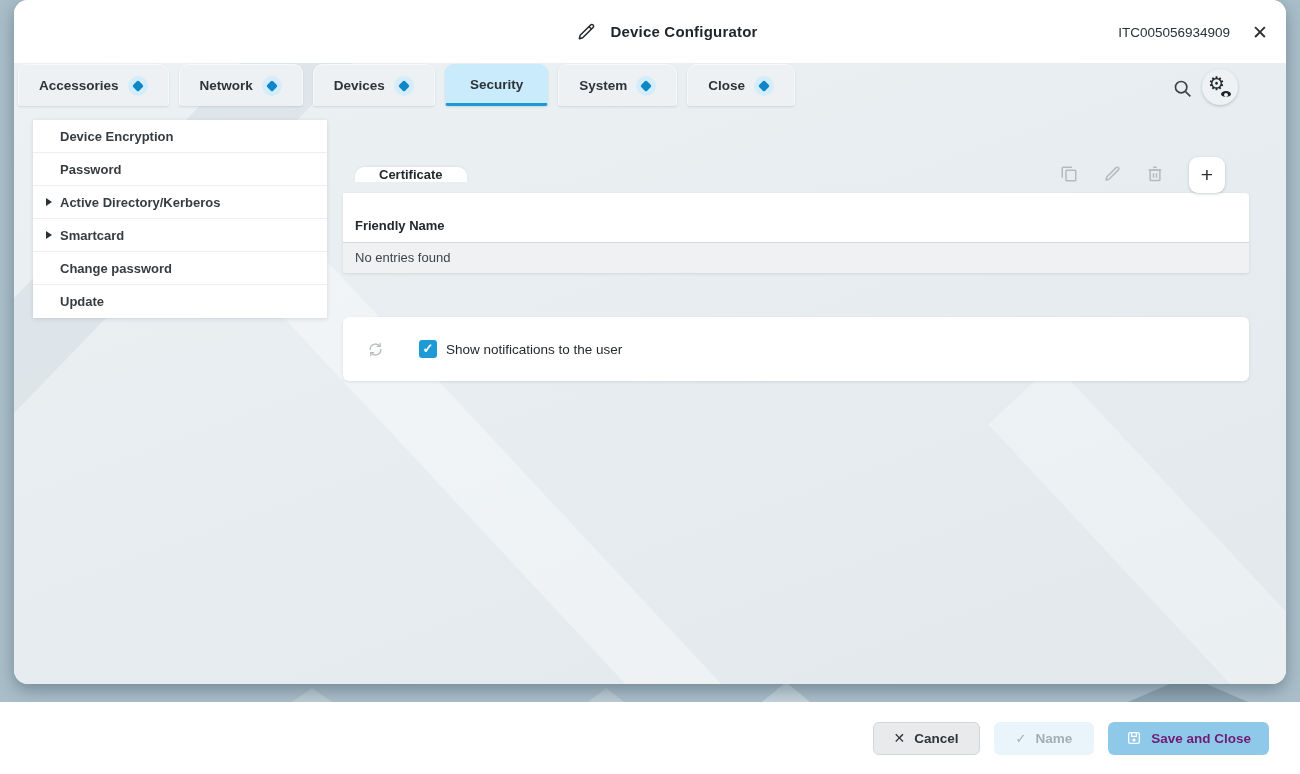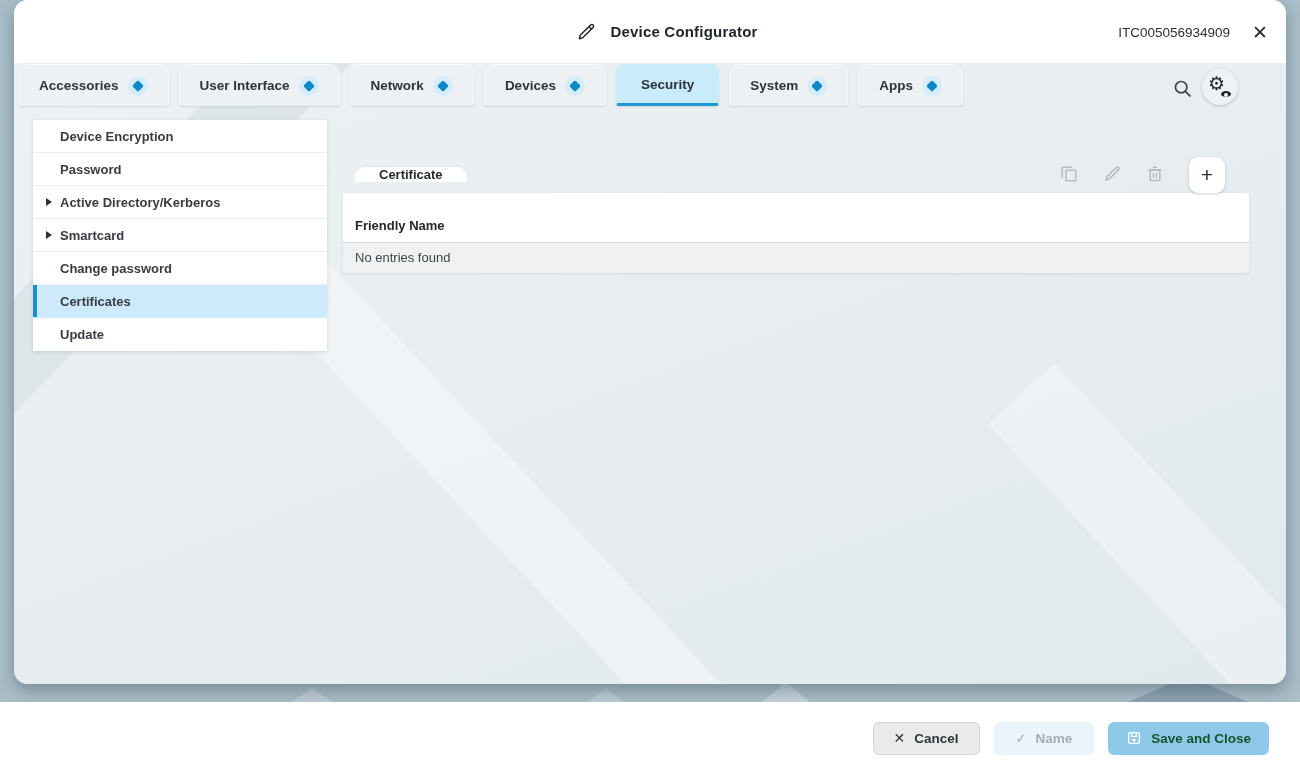--- a/index.html
+++ b/index.html
@@ -89,21 +89,21 @@
 
   
   .footer { position:absolute; left:0; bottom:0; width:1300px; height:72px; background:#fff; z-index:6;
     display:flex; align-items:center; justify-content:flex-end; gap:14px; padding-right:31px; }
   .btn { height:33px; border-radius:6px; font-family:"Liberation Sans", sans-serif; font-size:13.5px;
     font-weight:bold; display:flex; align-items:center; gap:9px; cursor:pointer; border:none; }
   .btn-cancel { background:#e9eaeb; border:1px solid #d3d6d7; color:#2f3437; padding:0 20px; }
   .btn-cancel .glyph { font-size:14px; font-weight:400; }
   .btn-save { background:#e9f4fb; color:#a3aeb4; padding:0 22px; cursor:default; }
   .btn-save .glyph { font-size:13px; font-weight:400; }
-  .btn-saveclose { background:#8fc9ea; color:#14532d; padding:0 18px; }
+  .btn-saveclose { background:#8fc9ea; color:#701a75; padding:0 18px; }
 </style>
 </head>
 <body>
 
 <div class="band-tri tri-1"></div>
 <div class="band-tri tri-2"></div>
 <div class="band-tri tri-3"></div>
 <div class="band-tri tri-4"></div>
 
 <div class="window">
@@ -124,40 +124,36 @@
     <div class="chev chev3"></div>
     <div class="chev chev4"></div>
   </div>
 
   <div class="tabbar">
     <div class="tab">
       <span>Accessories</span>
       <span class="diamond-badge"></span>
     </div>
     <div class="tab">
-      <span>User Interface</span>
-      <span class="diamond-badge"></span>
-    </div>
-    <div class="tab">
       <span>Network</span>
       <span class="diamond-badge"></span>
     </div>
     <div class="tab">
       <span>Devices</span>
       <span class="diamond-badge"></span>
     </div>
     <div class="tab selected">
       <span>Security</span>
     </div>
     <div class="tab">
       <span>System</span>
       <span class="diamond-badge"></span>
     </div>
     <div class="tab">
-      <span>Apps</span>
+      <span>Close</span>
       <span class="diamond-badge"></span>
     </div>
   </div>
 
   <svg class="search-btn" viewBox="0 0 24 24" fill="none" stroke="#3c4246" stroke-width="1.8">
     <circle cx="10" cy="10" r="6.2"></circle>
       <path d="M14.8 14.8l5.2 5.2"></path>
   </svg>
 
   <div class="gear-btn">
@@ -175,23 +171,20 @@
     <div class="side-item">
       <span class="caret"></span>
       <span>Active Directory/Kerberos</span>
     </div>
     <div class="side-item">
       <span class="caret"></span>
       <span>Smartcard</span>
     </div>
     <div class="side-item">
       <span>Change password</span>
-    </div>
-    <div class="side-item selected">
-      <span>Certificates</span>
     </div>
     <div class="side-item">
       <span>Update</span>
     </div>
   </div>
 
   <div class="main">
     <div class="toprow">
       <div class="section-tab">
         <span>Certificate</span>
@@ -212,20 +205,30 @@
       </div>
     </div>
 
     <div class="table-card">
       <div class="th-row">
         <span>Friendly Name</span>
       </div>
       <div class="empty-row">No entries found</div>
     </div>
 
+    <div class="notify-card">
+      <svg class="refresh-ic" viewBox="0 0 24 24" fill="none" stroke="#b9bec1" stroke-width="2" stroke-linecap="round">
+        <path d="M19.5 12a7.5 7.5 0 0 1-13.6 4.4"></path>
+          <path d="M4.5 12a7.5 7.5 0 0 1 13.6-4.4"></path>
+        <path d="M18.6 3.6v4h-4"></path>
+          <path d="M5.4 20.4v-4h4"></path>
+      </svg>
+      <span class="checkbox"></span>
+      <span class="notify-label">Show notifications to the user</span>
+    </div>
   </div>
 
 </div>
 
 <div class="footer">
   <button class="btn btn-cancel">
     <span class="glyph">✕</span>
     <span>Cancel</span>
   </button>
   <button class="btn btn-save">

